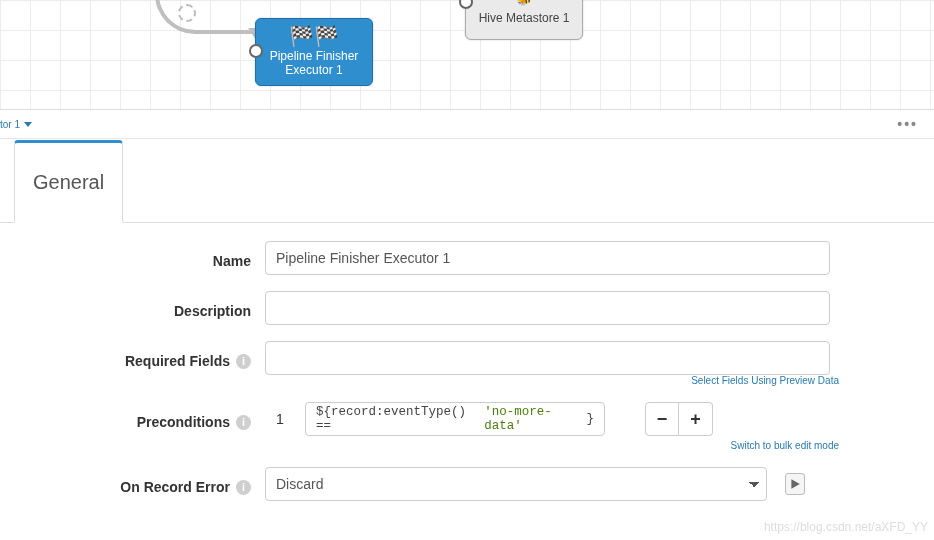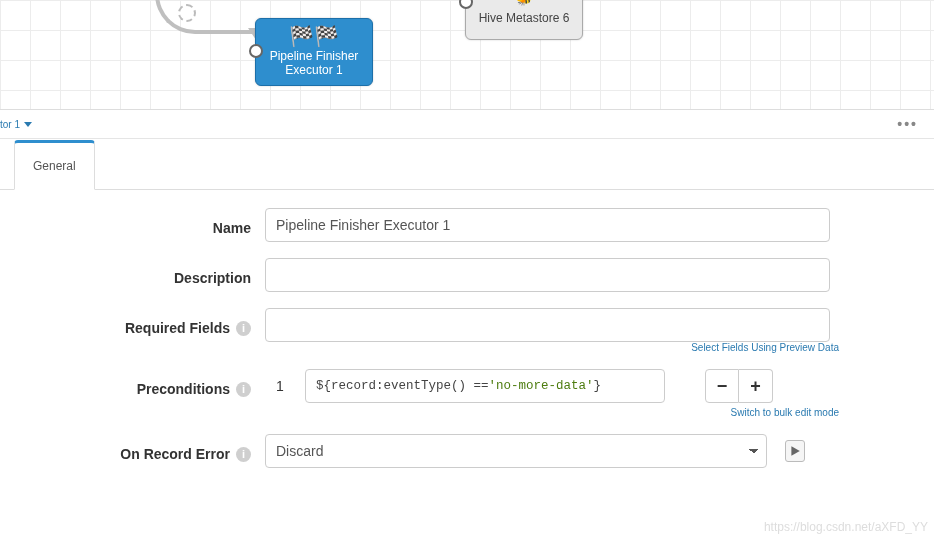--- a/index.html
+++ b/index.html
@@ -91,22 +91,22 @@
     border-left: 4px solid transparent;
     border-right: 4px solid transparent;
     border-top: 5px solid #2a7ab0;
   }
   .more-dots { color: #888; letter-spacing: 2px; font-weight: bold; cursor: pointer; }
 
   
   .tabs-wrap { padding: 0 14px; border-bottom: 1px solid #ddd; }
   .tabs { display: flex; position: relative; top: 1px; }
   .tab {
-    padding: 16px 18px;
-    font-size: 12px;
+    padding: 28px 18px;
+    font-size: 20px;
     color: #555;
     border: 1px solid transparent;
     border-radius: 4px 4px 0 0;
     cursor: pointer;
     background: transparent;
   }
   .tab.active {
     border-color: #ddd;
     border-top: 3px solid #2e8ece;
     border-bottom-color: #fff;
@@ -173,21 +173,21 @@
   .row-sub {
     display: flex;
     justify-content: flex-end;
     max-width: 839px;
     margin: -6px 0 16px 0;
   }
   .link { color: #2a7ab0; font-size: 10px; cursor: pointer; }
 
   .precond-idx { width: 30px; font-size: 14px; color: #333; text-align:center; }
   .expr-box {
-    width: 360px;
+    width: 300px;
     height: 34px;
     border: 1px solid #ccc;
     border-radius: 4px;
     padding: 0 10px;
     font-family: "Courier New", monospace;
     font-size: 12.5px;
     color: #555;
     display: flex;
     align-items: center;
     background: #fff;
@@ -246,21 +246,21 @@
 
   <div class="node blue">
     <span class="icon">🏁🏁</span>
     <span class="line1">Pipeline Finisher</span>
     <span class="line2">Executor 1</span>
   </div>
   <div class="port" style="top:44px; left:249px"></div>
 
   <div class="node gray">
     <span class="icon" style="font-size:14px">🐝</span>
-    <span class="line1">Hive Metastore 6</span>
+    <span class="line1">Hive Metastore 1</span>
   </div>
   <div class="port" style="top:-5px; left:459px"></div>
   <div class="arrowhead" style="top:-14px; left:448px; transform:rotate(-60deg)"></div>
 </div>
 
 <div class="selector-row">
   <span class="sel">
     <span>tor 1</span>
     <span class="caret"></span>
   </span>

